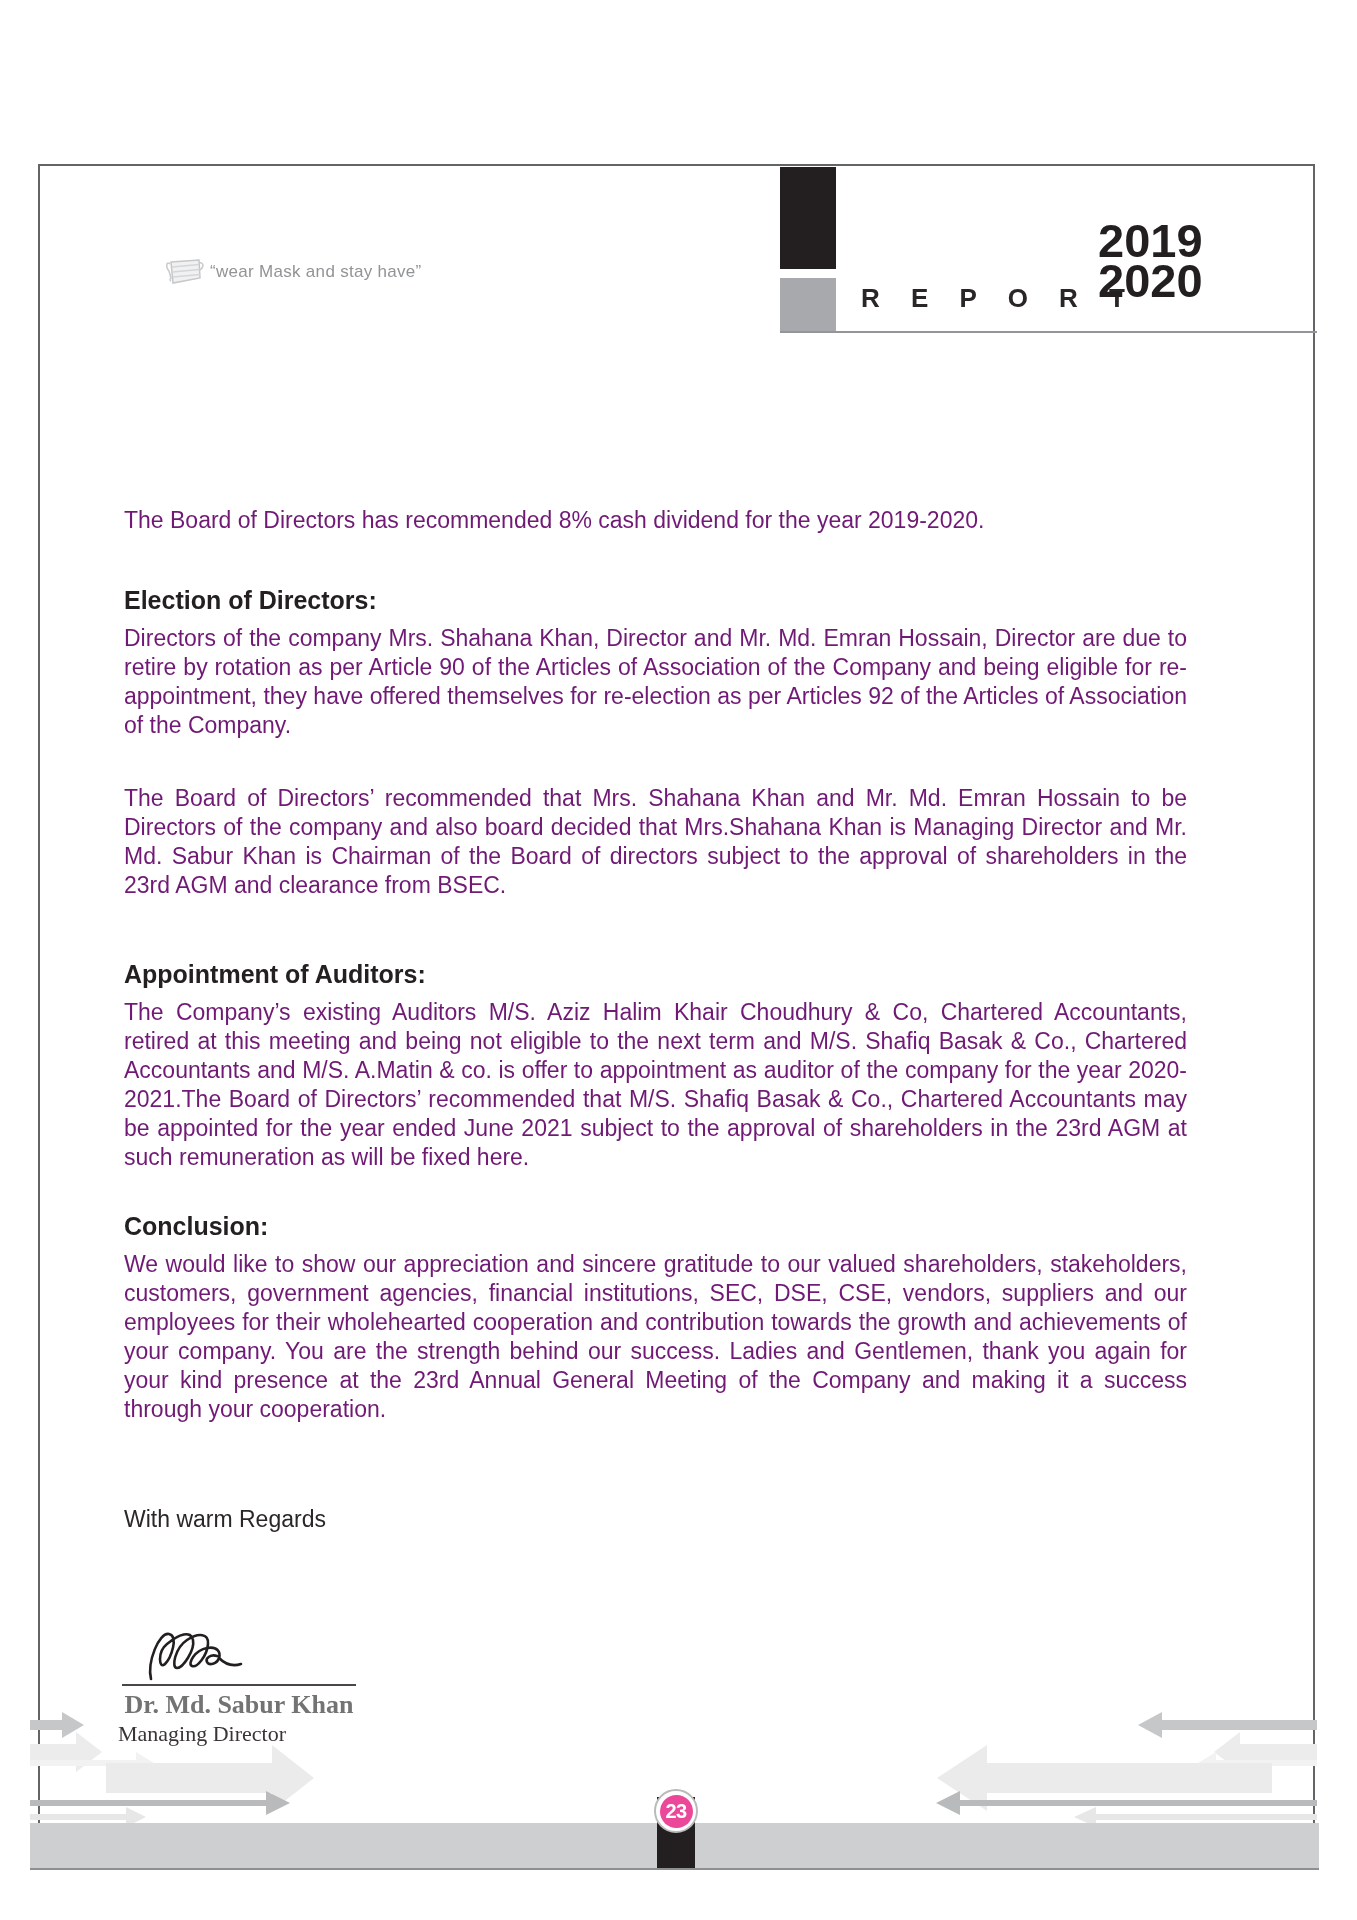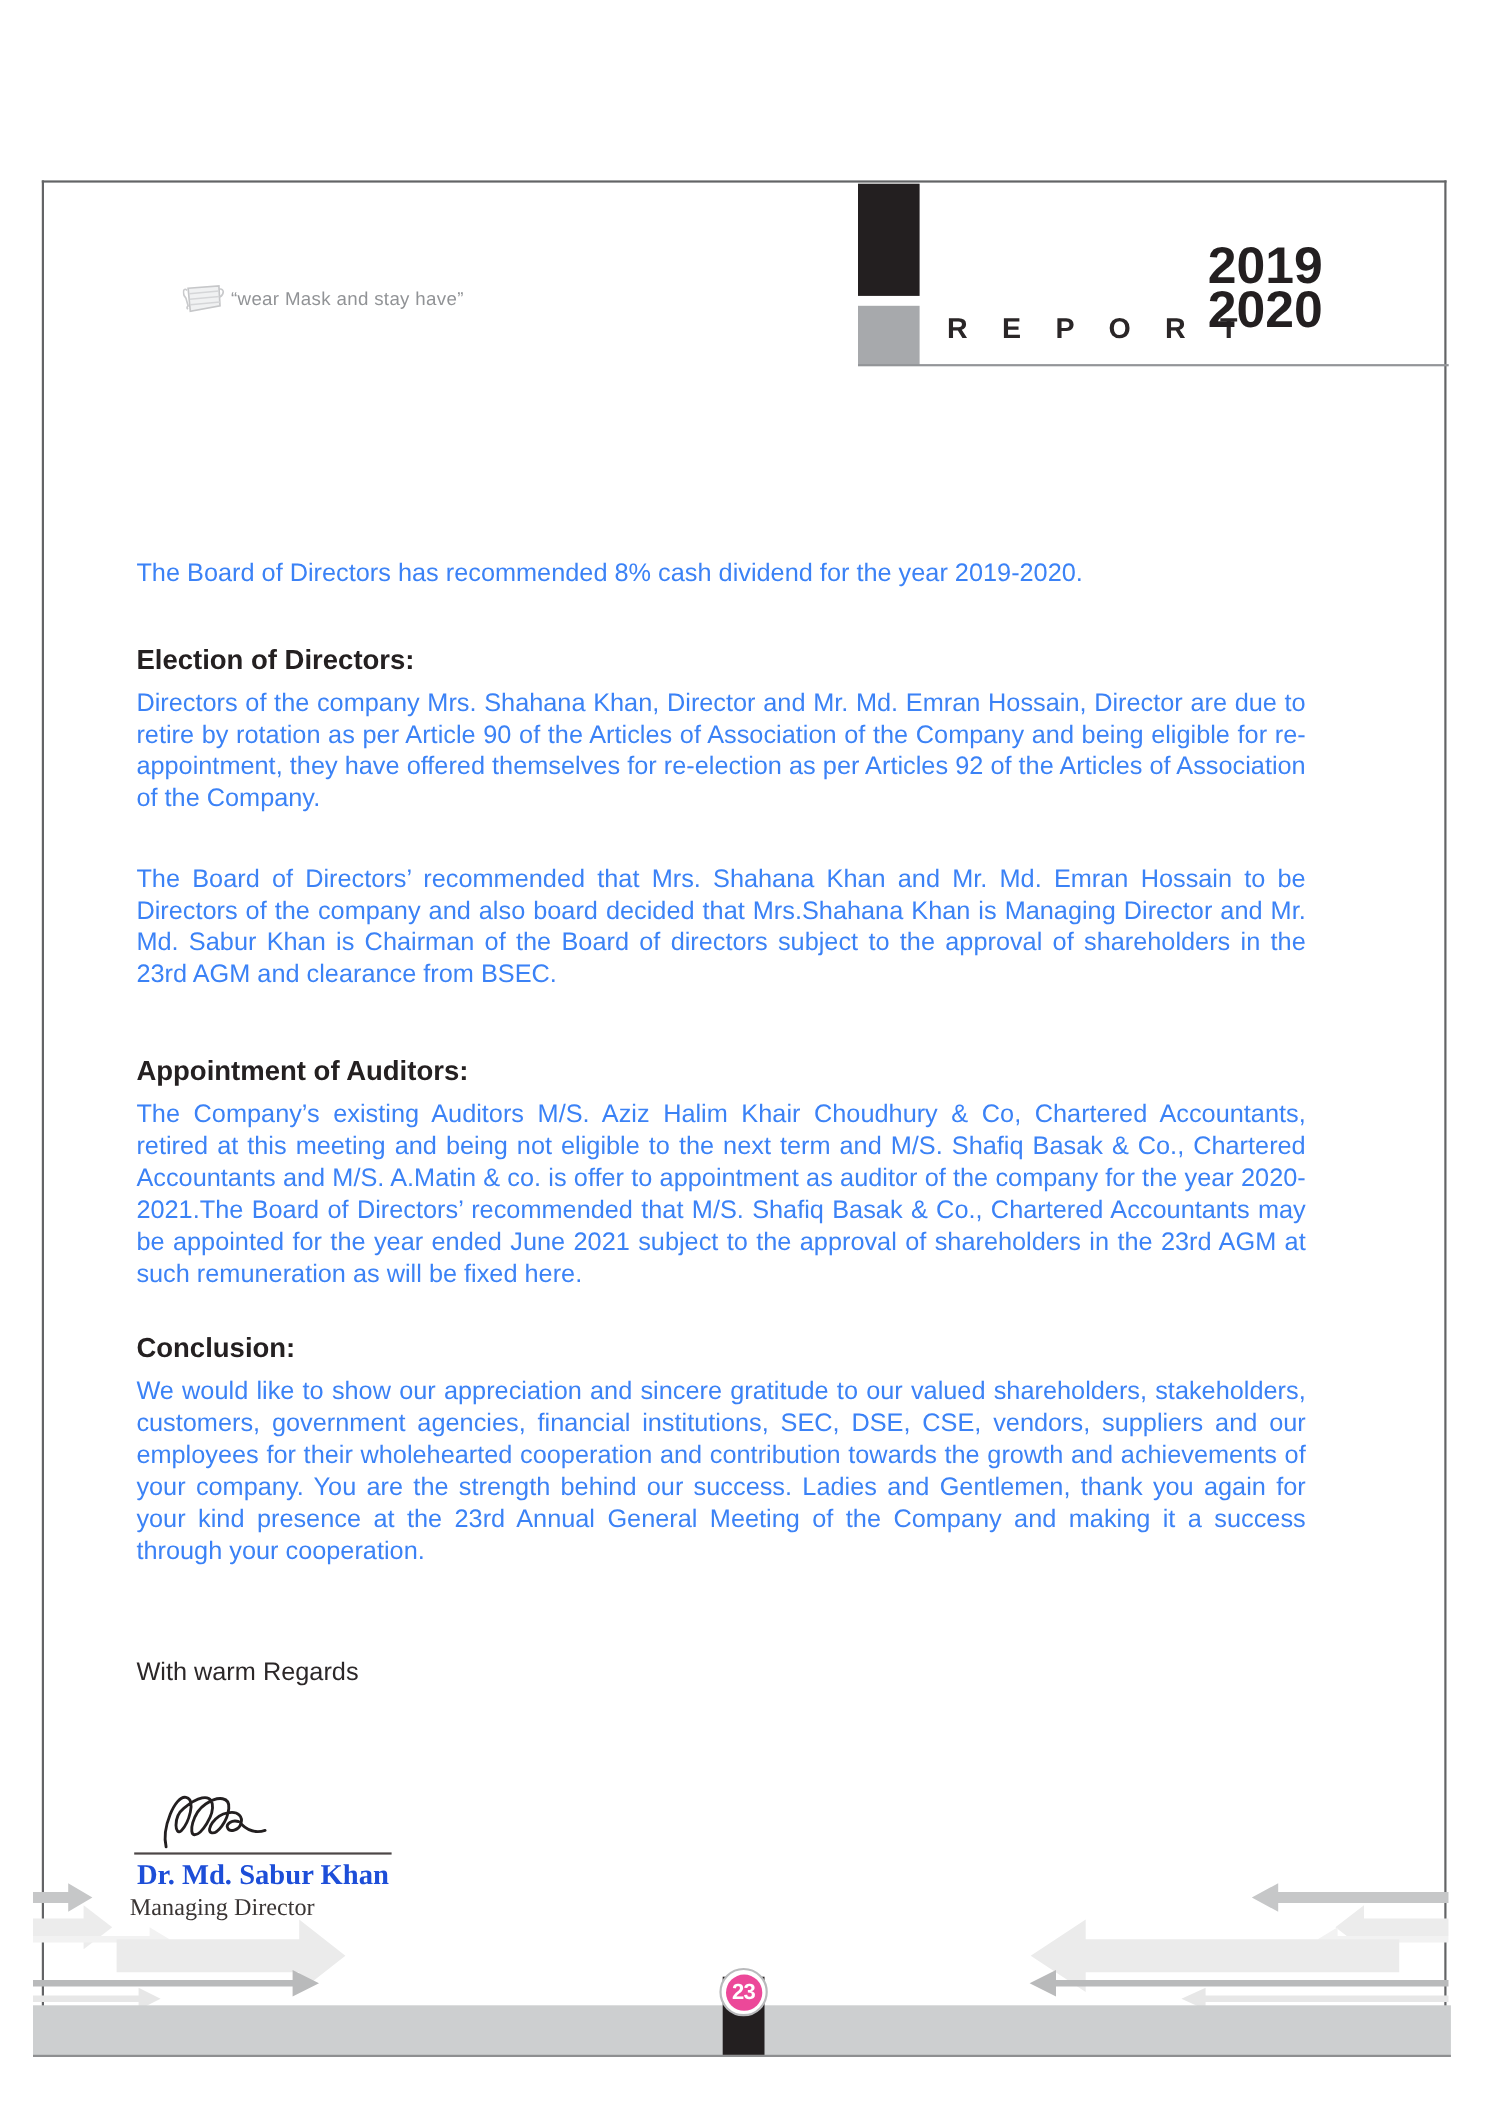--- a/index.html
+++ b/index.html
@@ -36,29 +36,29 @@
   }
   
   .mask-note{position:absolute;left:166px;top:254px;display:flex;align-items:center;}
   .mask-note .txt{margin-left:6px;font-size:17px;color:var(--muted);letter-spacing:0.3px;}
   
   .sec-heading{
     position:absolute;left:124px;width:1063px;font-size:25px;font-weight:bold;color:#242021;
   }
   .sec-para{
     position:absolute;left:124px;width:1063px;font-size:23px;line-height:29px;
-    text-align:justify;color:#3b82f6;
+    text-align:justify;color:#701a75;
   }
   .closing-line{position:absolute;left:124px;width:700px;font-size:23px;color:#2b2728;}
   
   .sig-svg{position:absolute;left:145px;top:1624px;}
   .sig-line{position:absolute;left:122px;top:1684px;width:234px;height:2px;background:#4c4747;}
   .sig-name{
     position:absolute;left:118px;top:1690px;width:242px;text-align:center;white-space:nowrap;
-    font-family:"Liberation Serif",serif;font-size:26px;font-weight:bold;color:#1d4ed8;
+    font-family:"Liberation Serif",serif;font-size:26px;font-weight:bold;color:#737373;
   }
   .sig-title{
     position:absolute;left:118px;top:1721px;width:242px;text-align:left;
     font-family:"Liberation Serif",serif;font-size:22px;color:#3a3534;
   }
   
   .arrows{position:absolute;top:1700px;}
   .band{
     position:absolute;left:30px;top:1823px;width:1289px;height:45px;background:var(--band);
     border-bottom:2px solid #8e8f91;box-sizing:content-box;

